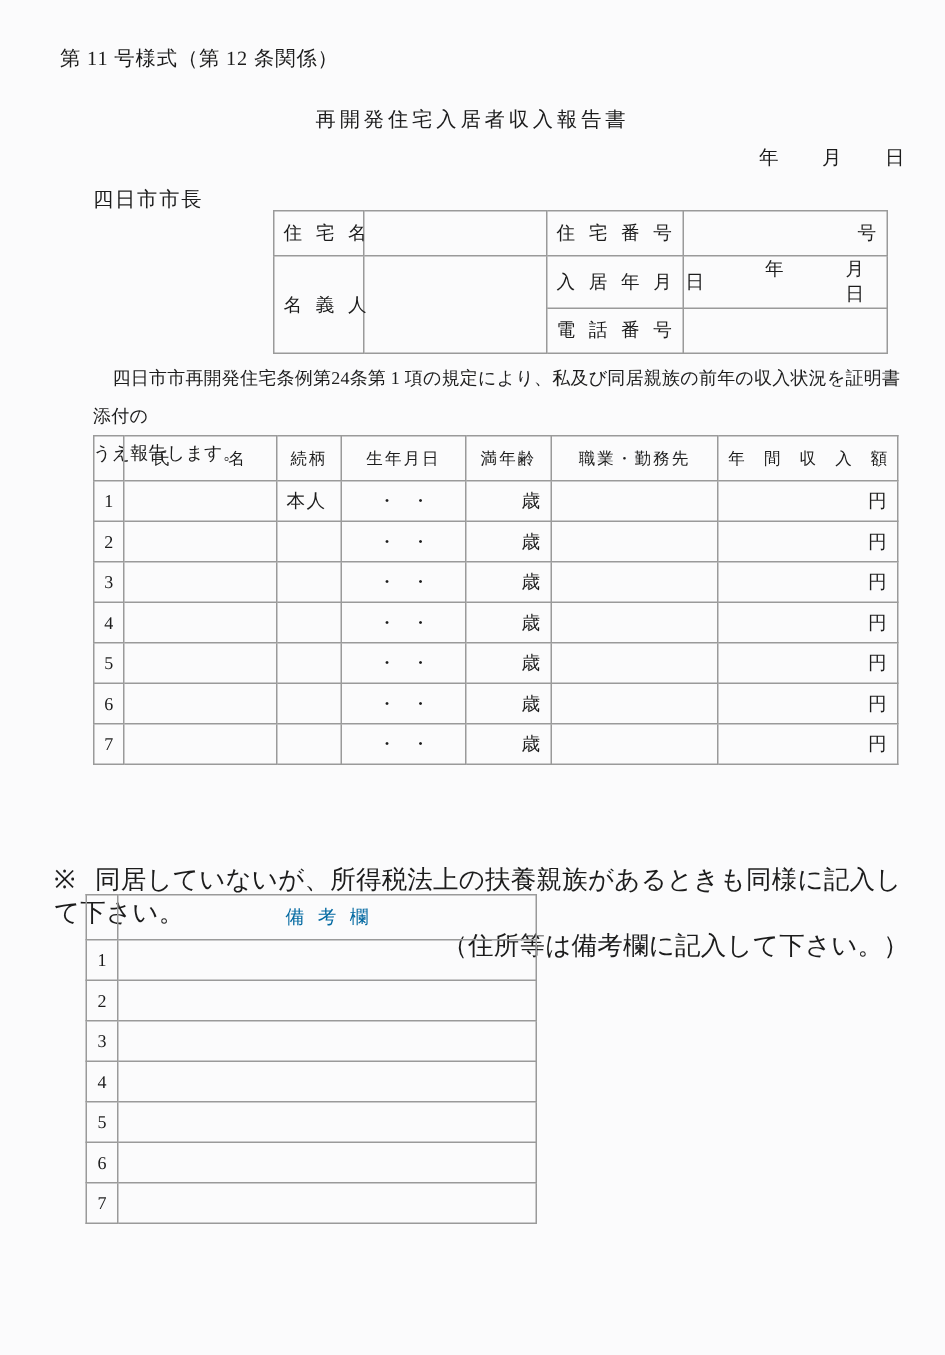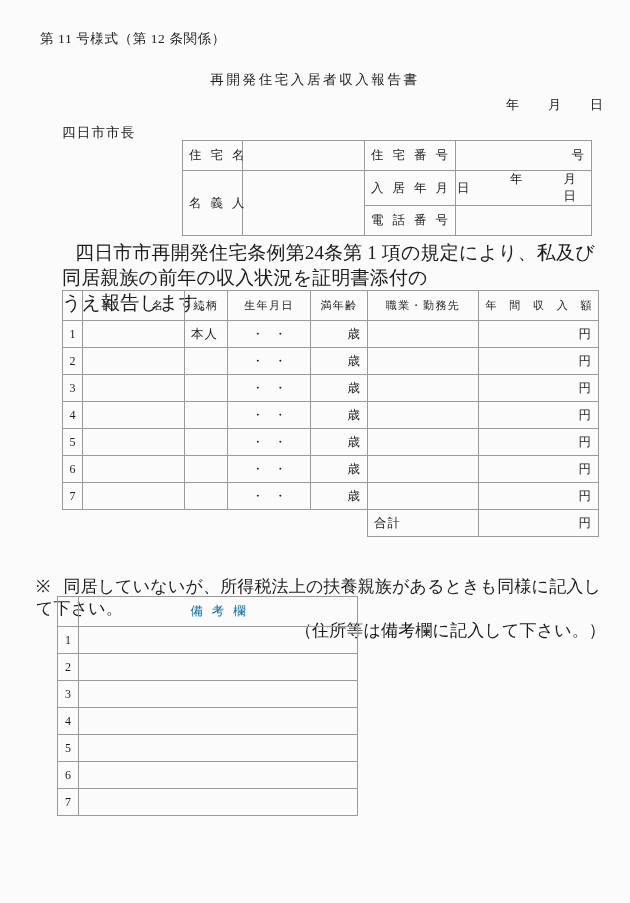--- a/index.html
+++ b/index.html
@@ -50,21 +50,21 @@
     left: 52px; top: 124px;
     font-size: 13.5px;
     letter-spacing: 1.2px;
     white-space: nowrap;
     margin-left: 10px;
   }
 
   .t-body {
     left: 62px; top: 240px;
     width: 540px;
-    font-size: 19px;
+    font-size: 12px;
     line-height: 25px;
     letter-spacing: 0.15px;
   }
   .t-body .indent { margin-left: 13px; }
 
   .t-note {
     left: 36px; top: 576px;
     width: 570px;
     font-size: 17px;
     line-height: 22px;
@@ -280,25 +280,20 @@
       </tr>
       <tr>
         <td class="no">7</td>
         <td></td>
         <td class="c"></td>
         <td class="dots">・・</td>
         <td class="r">歳</td>
         <td></td>
         <td class="r">円</td>
       </tr>
-      <tr>
-        <td class="blank-cell" colspan="5"></td>
-        <td class="c">合計</td>
-        <td class="r">円</td>
-      </tr>
     </tbody>
   </table>
 
   <div class="abs t-note">
     <span class="n-mark">※</span><span>同居していないが、所得税法上の扶養親族があるときも同様に記入して下さい。</span>
     <span class="n-line2">（住所等は備考欄に記入して下さい。）</span>
   </div>
 
   <table id="remarks-table">
     <colgroup>

